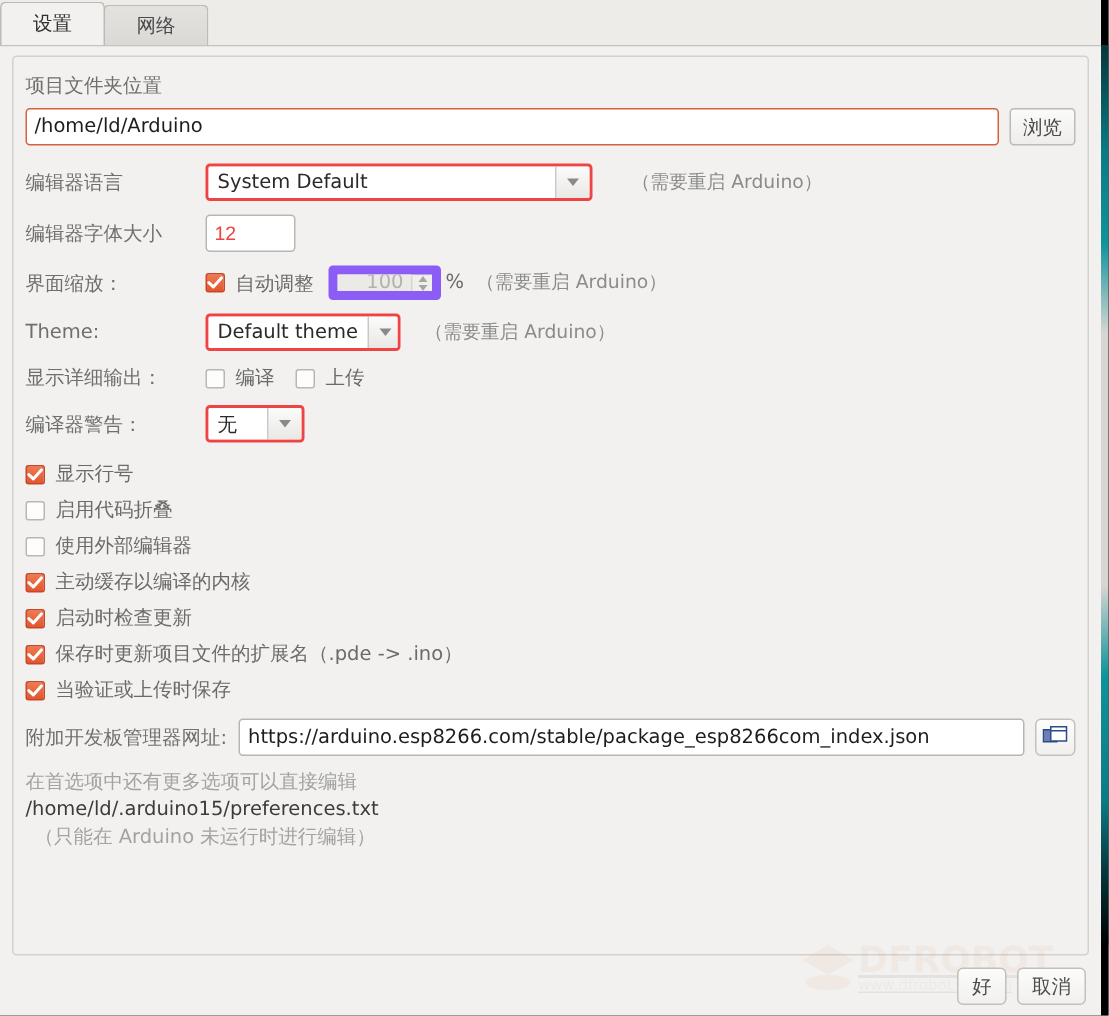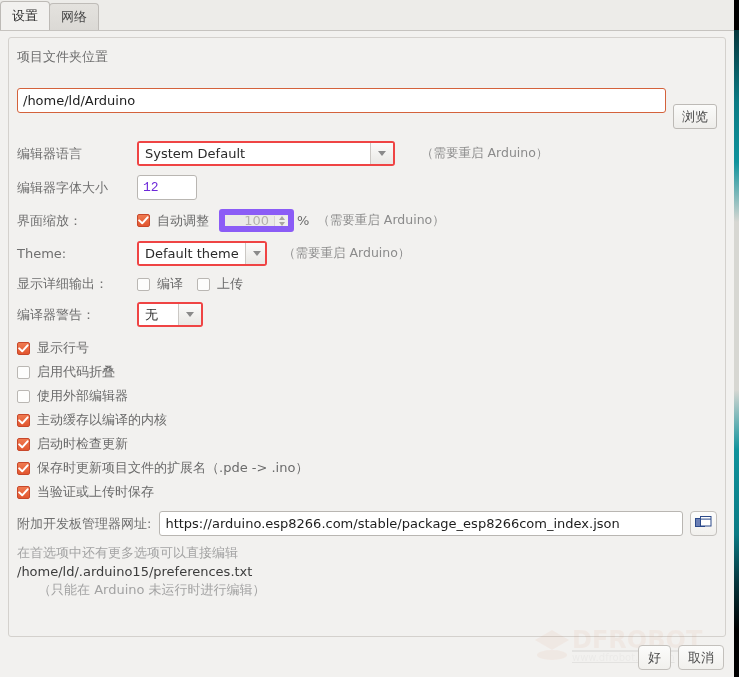--- a/index.html
+++ b/index.html
@@ -38,21 +38,21 @@
   #close-btn svg{display:block;}
   
   #tabstrip{
     flex:0 0 30px;height:30px;position:relative;
     background:#edece9;
     border-bottom:1px solid #c6c3bf;
     display:flex;align-items:flex-end;padding-left:0;
   }
   .tab{
     height:27px;box-sizing:border-box;
-    padding:0 11px;
+    padding:0 21px;
     display:flex;align-items:center;
     font-size:13px;color:#3b3b3b;
     border:1px solid #bfbcb8;
     border-bottom:none;
     border-top-left-radius:4px;border-top-right-radius:4px;
     margin-right:-1px;
     cursor:pointer;
   }
   .tab.active{
     background:#f2f1ef;color:#2f2f2f;height:29px;
@@ -92,43 +92,42 @@
     padding:0 5px;outline:none;
   }
   #browse-btn{
     margin-left:7px;height:25px;min-width:40px;
     box-sizing:border-box;padding:0 8px;
     border:1px solid #bdbab6;border-radius:3px;
     background:linear-gradient(180deg,#fbfbfa 0%,#eeedea 100%);
     color:#4a4a4a;font-size:13px;cursor:pointer;
     display:flex;align-items:center;justify-content:center;
     font-family:"DejaVu Sans","Liberation Sans",sans-serif;
-    margin-top:32px;
   }
   
   .field-label{width:120px;flex:0 0 auto;color:#6f6f6f;font-size:13px;}
   .combo{
     display:flex;align-items:stretch;height:25px;box-sizing:border-box;
     border:2px solid #ef4444;border-radius:3px;background:#fff;cursor:pointer;
     overflow:hidden;
   }
   .combo .cval{
     flex:1 1 auto;display:flex;align-items:center;padding:0 6px;
     color:#2a2a2a;font-size:13px;background:#fff;white-space:nowrap;
   }
   .combo .carrow{
     flex:0 0 22px;display:flex;align-items:center;justify-content:center;
     background:linear-gradient(180deg,#fbfbfa 0%,#e9e8e5 100%);
     border-left:1px solid #cbc8c4;
   }
   .caret{width:0;height:0;border-left:4px solid transparent;border-right:4px solid transparent;border-top:5px solid #8a8a8a;}
   .textbox{
     height:25px;box-sizing:border-box;border:1px solid #b9b6b2;border-radius:3px;
-    background:#fff;color:#6d28d9;font-size:13px;padding:0 5px;
-    font-family:Liberation Mono, monospace;outline:none;
+    background:#fff;color:#ef4444;font-size:13px;padding:0 5px;
+    font-family:Liberation Sans, sans-serif;outline:none;
   }
   
   .cb{
     width:13px;height:13px;flex:0 0 13px;box-sizing:border-box;
     border-radius:2px;display:inline-flex;align-items:center;justify-content:center;
     cursor:pointer;
   }
   .cb.off{border:1px solid #bab7b3;background:#fdfdfc;}
   .cb.on{border:1px solid #c8472a;background:linear-gradient(180deg,#ef7a50 0%,#e2562f 100%);}
   .cb.on svg{display:block;}
@@ -161,21 +160,21 @@
   }
   #url-btn{
     margin-left:7px;width:27px;height:25px;box-sizing:border-box;
     border:1px solid #c4c1bd;border-radius:4px;
     background:linear-gradient(180deg,#fdfdfc 0%,#f1f0ed 100%);
     display:flex;align-items:center;justify-content:center;cursor:pointer;
   }
   
   .foot-muted{color:#a3a3a3;font-size:13px;margin:2px 0;}
   .foot-dark{color:#3c3c3c;font-size:13px;margin:2px 0;}
-  .foot-muted2{color:#a3a3a3;font-size:13px;margin:2px 0 0 21px;}
+  .foot-muted2{color:#a3a3a3;font-size:13px;margin:2px 0 0 6px;}
   
   #actions{
     position:absolute;right:10px;bottom:7px;display:flex;gap:7px;z-index:5;
   }
   .act-btn{
     min-width:30px;height:25px;box-sizing:border-box;padding:0 9px;
     border:1px solid #c3c0bc;border-radius:4px;
     background:linear-gradient(180deg,#fcfcfb 0%,#f1f0ed 100%);
     color:#4d4d4d;font-size:13px;cursor:pointer;
     display:flex;align-items:center;justify-content:center;

